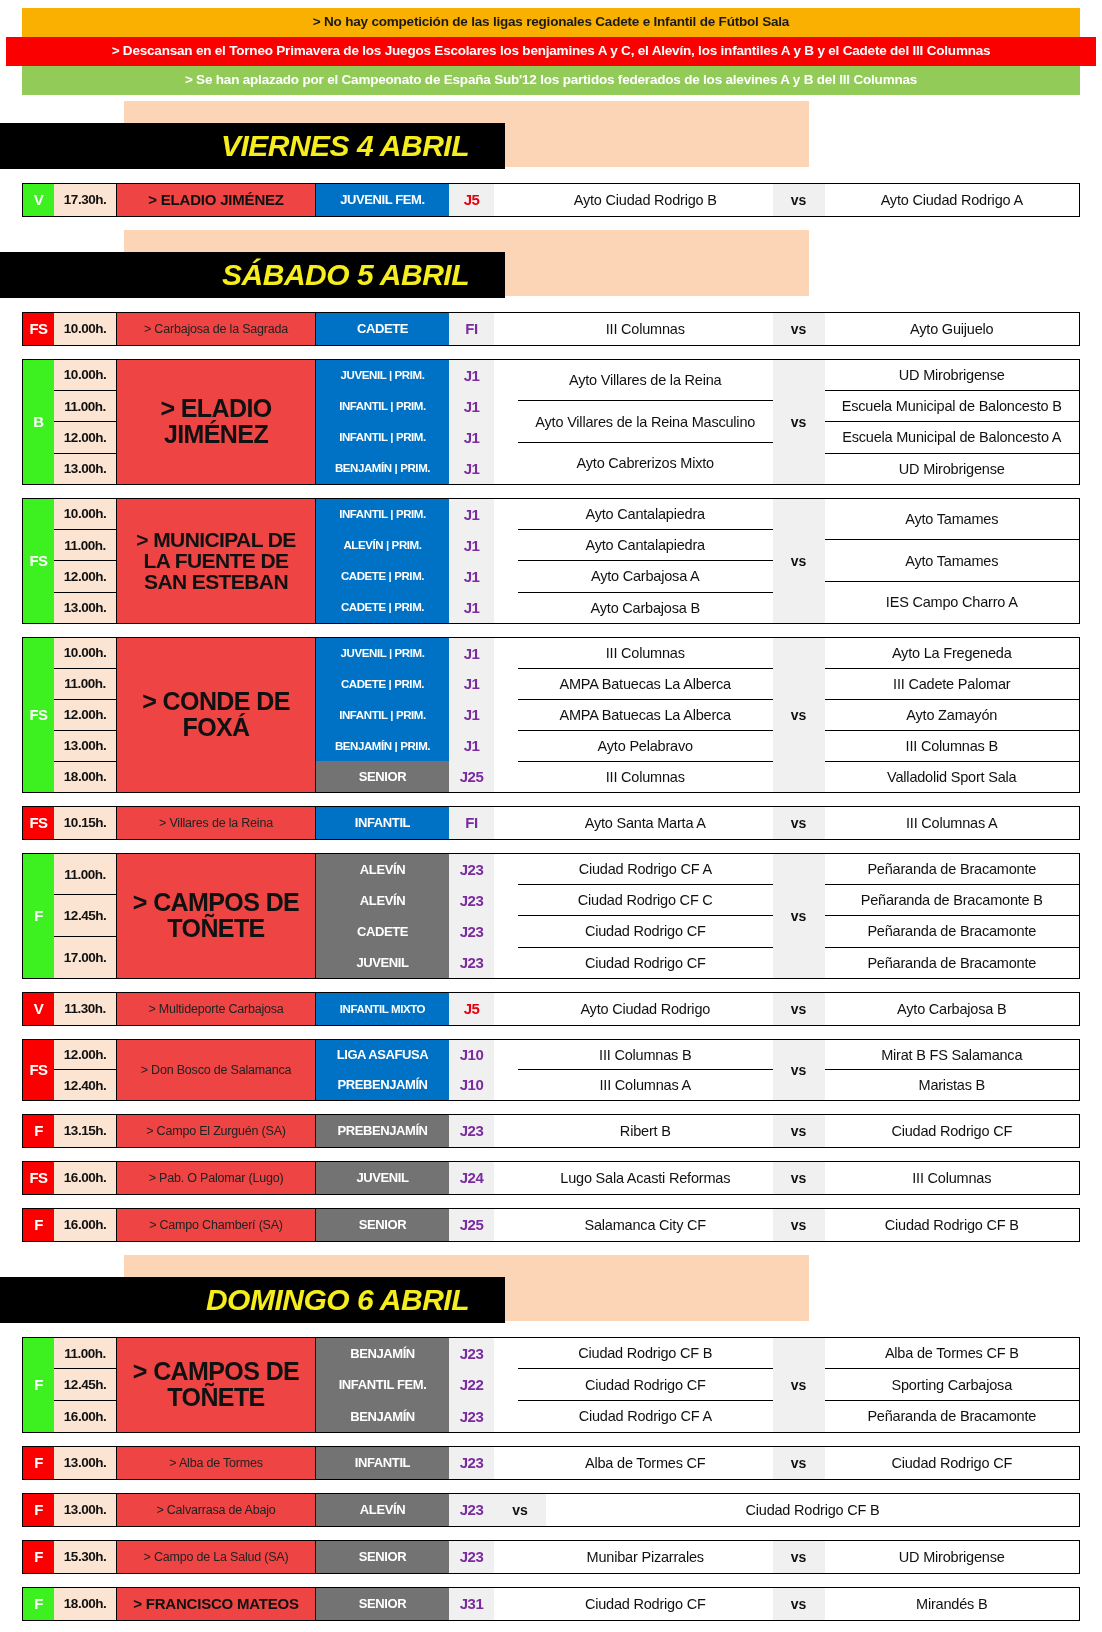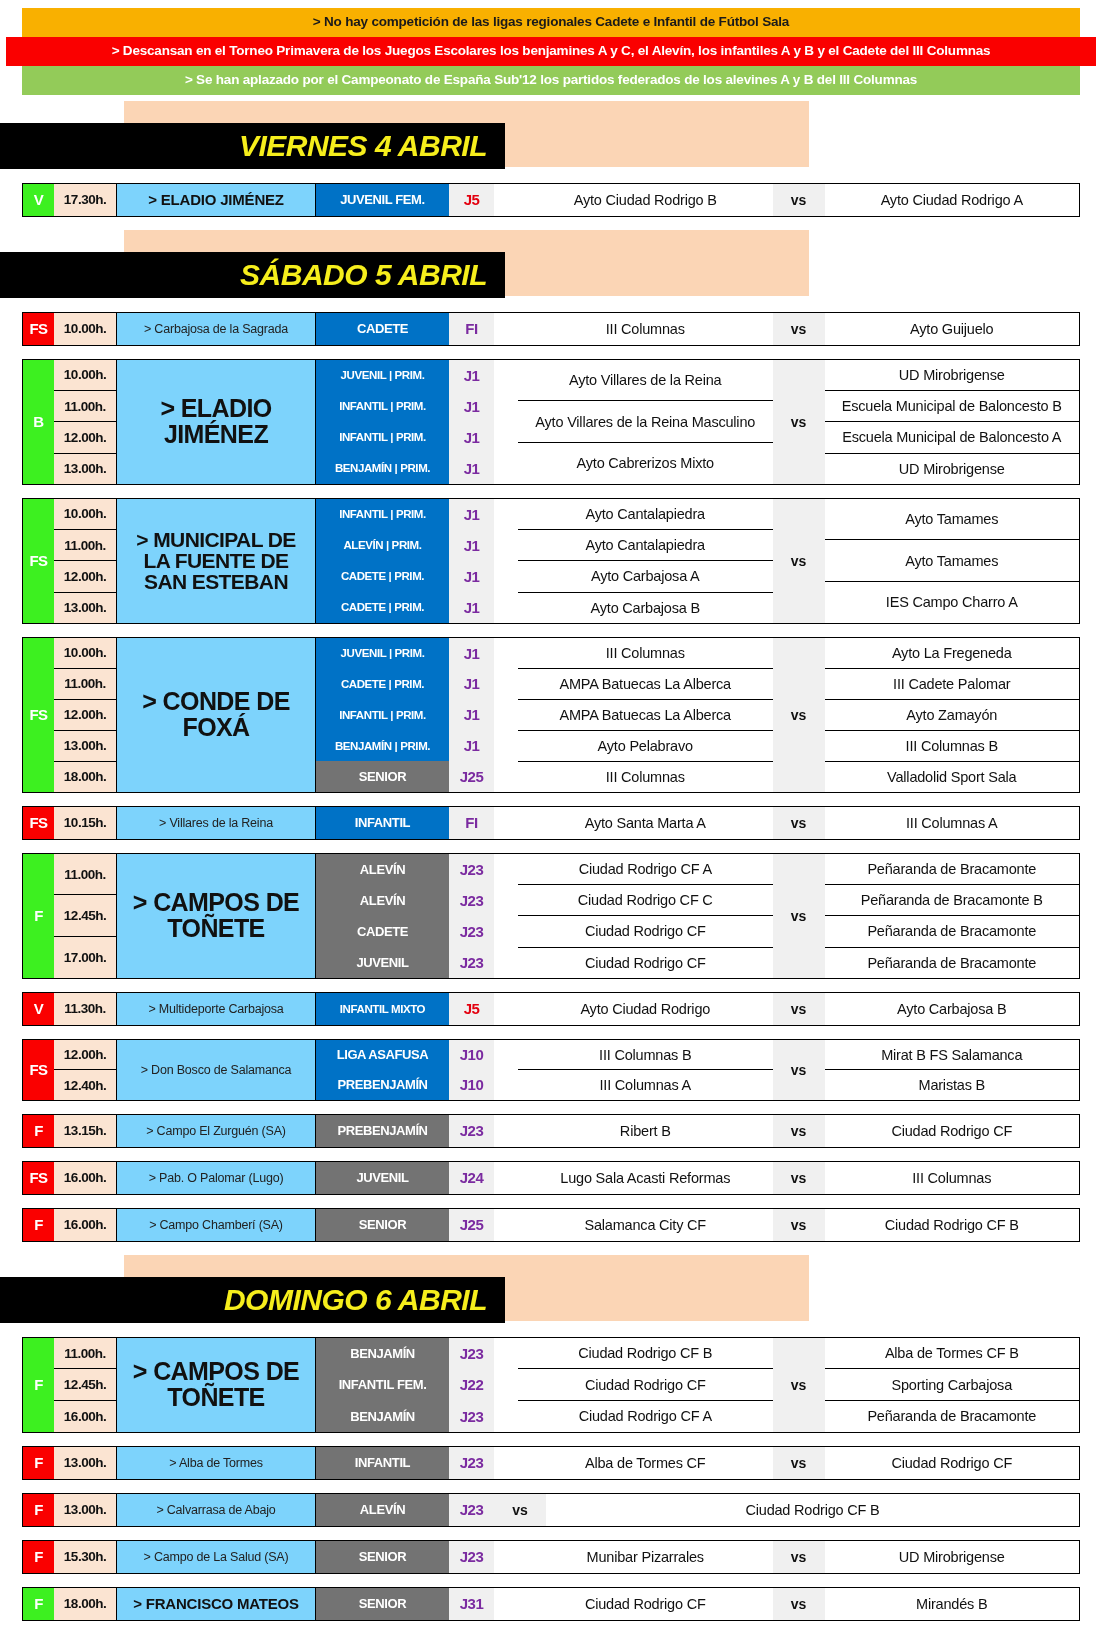--- a/index.html
+++ b/index.html
@@ -29,21 +29,21 @@
   .day-peach {
     position: absolute; left: 124px; top: 0;
     width: 685px; height: 66px;
     background: #fbd5b5;
   }
   .day-black {
     position: absolute; left: 0; top: 22px;
     width: 505px; height: 46px;
     background: #000000;
     display: flex; align-items: center; justify-content: flex-end;
-    padding-right: 18px;
+    padding-right: 36px;
   }
   .day-black span {
     color: #f6ee1c;
     font-size: 30px;
     font-weight: bold;
     font-style: italic;
     letter-spacing: -0.5px;
   }
 
   
@@ -73,21 +73,21 @@
   }
   .c-time .cell {
     flex: 1 1 0; display: flex; align-items: center; justify-content: center;
     font-size: 13.5px; font-weight: bold; color: #111;
     letter-spacing: -0.5px;
   }
   .c-time .cell + .cell { border-top: 1px solid #000; }
 
   .c-venue {
     width: 199px; flex: 0 0 199px;
-    background: #7dd3fc;
+    background: #ef4444;
     border-right: 1.5px solid #000;
     display: flex; align-items: center; justify-content: center;
     text-align: center;
     padding: 2px 4px;
   }
   .c-venue .small { font-size: 12.5px; color: #222; letter-spacing: -0.2px; }
   .c-venue .big   { font-size: 25px; font-weight: bold; line-height: 1.02; color: #111; letter-spacing: -0.6px; }
   .c-venue .med   { font-size: 15px; font-weight: bold; color: #111; letter-spacing: -0.2px; }
 
   .c-cat { width: 133px; flex: 0 0 133px; display: flex; flex-direction: column; }

